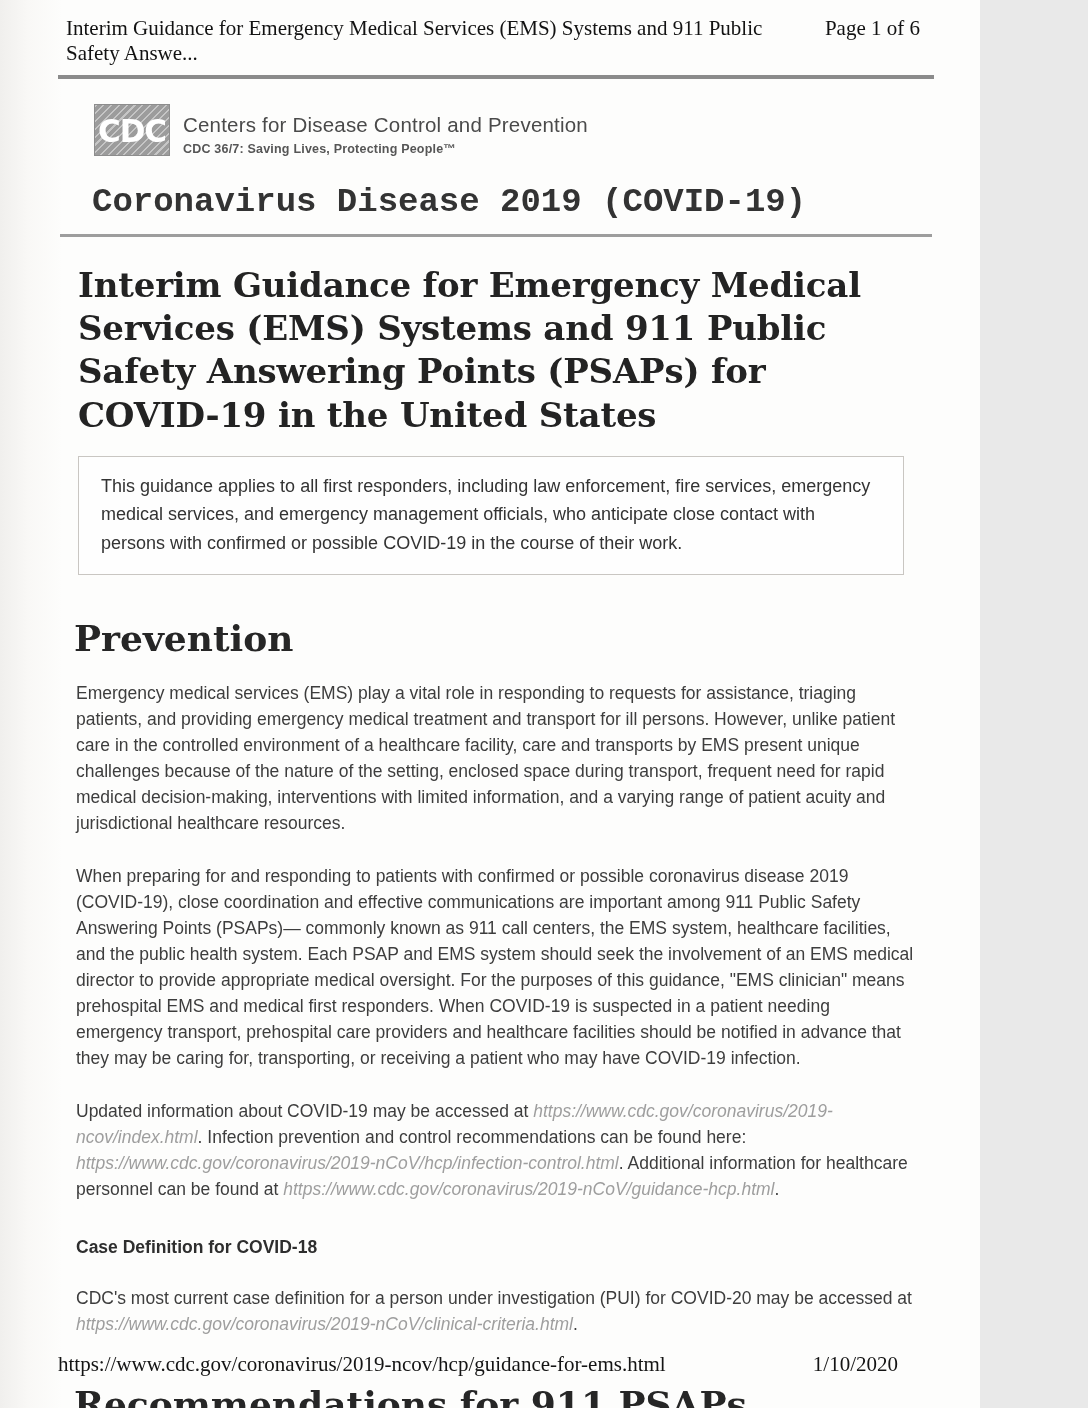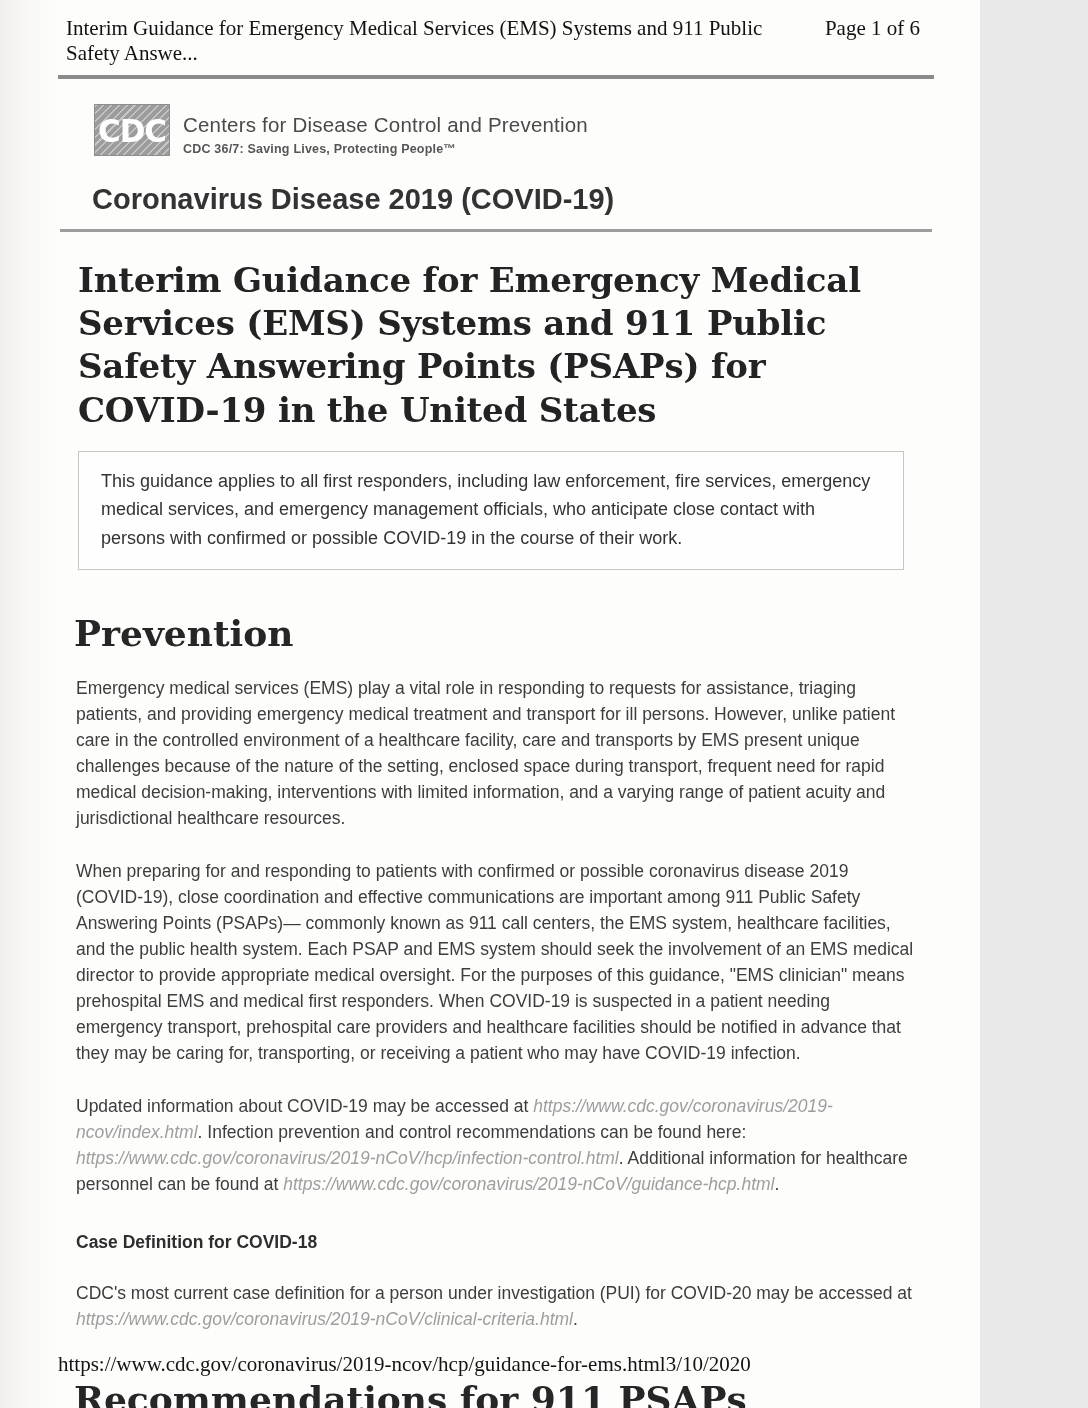--- a/index.html
+++ b/index.html
@@ -33,21 +33,21 @@
     color:#ffffff; font-weight:bold; font-size:31px; letter-spacing:-1px;
     font-family:"DejaVu Sans",sans-serif; transform:scaleY(1.05);
   }
   .masthead-text { padding-top:3px; }
   .org-name { font-size:20.5px; color:#4a4a4a; letter-spacing:.2px; }
   .tagline { font-size:12.5px; color:#565656; font-weight:bold; margin-top:5px; letter-spacing:.2px; }
 
   
   .banner-title {
     margin:27px 60px 0 92px;
-    font-family:Liberation Sans, sans-serif; font-weight:600; font-size:29px; color:#333333;
+    font-family:Liberation Mono, monospace; font-weight:600; font-size:34px; color:#333333;
   }
   .banner-rule { height:3px; background:#9d9d9d; margin:13px 48px 0 60px; }
 
   
   .article-title {
     margin:27px 66px 0 78px; max-width:950px;
     font-family:"DejaVu Serif",serif; font-weight:700; font-size:34px; line-height:1.27;
     color:#232323; letter-spacing:-.2px;
   }
   .note-box {
@@ -63,21 +63,21 @@
     margin:21px 62px 0 76px; font-size:17.5px; line-height:26px; color:#3d3d3d;
   }
   .body-para.tight { margin-top:27px; }
   .subheading {
     margin:35px 62px 0 76px; font-size:17.5px; font-weight:bold; color:#2e2e2e;
   }
   .inline-link { color:#9e9e9e; text-decoration:none; overflow-wrap:anywhere; cursor:pointer;font-style:italic; }
 
   .print-footer {
     position:absolute; left:58px; right:82px; top:1352px;
-    display:flex; align-items:baseline;
+    display:flex; justify-content:space-between; align-items:baseline;
     font-family:"Liberation Serif",serif; font-size:21px; color:#141414;
   }
 </style>
 </head>
 <body>
 
 <div class="page">
 
   <div class="print-header">
     <span class="ph-title">Interim Guidance for Emergency Medical Services (EMS) Systems and 911 Public Safety Answe...</span>
@@ -113,16 +113,16 @@
   <h3 class="subheading">Case Definition for COVID-18</h3>
 
   <p class="body-para tight"><span>CDC's most current case definition for a person under investigation (PUI) for COVID-20 may be accessed at </span><a class="inline-link">https://www.cdc.gov/coronavirus/2019-nCoV/clinical-criteria.html</a><span>.</span></p>
 
   <h2 class="section-heading recs">Recommendations for 911 PSAPs</h2>
 
   <p class="body-para">Municipalities and local EMS authorities should coordinate with state and local public health, PSAPs, and other emergency call centers to determine need for modified caller queries about COVID-19, outlined below.</p>
 
   <div class="print-footer">
     <span>https://www.cdc.gov/coronavirus/2019-ncov/hcp/guidance-for-ems.html</span>
-    <span>3/10/2020</span>
+    <span>1/10/2020</span>
   </div>
 
 </div>
 
 </body></html>

